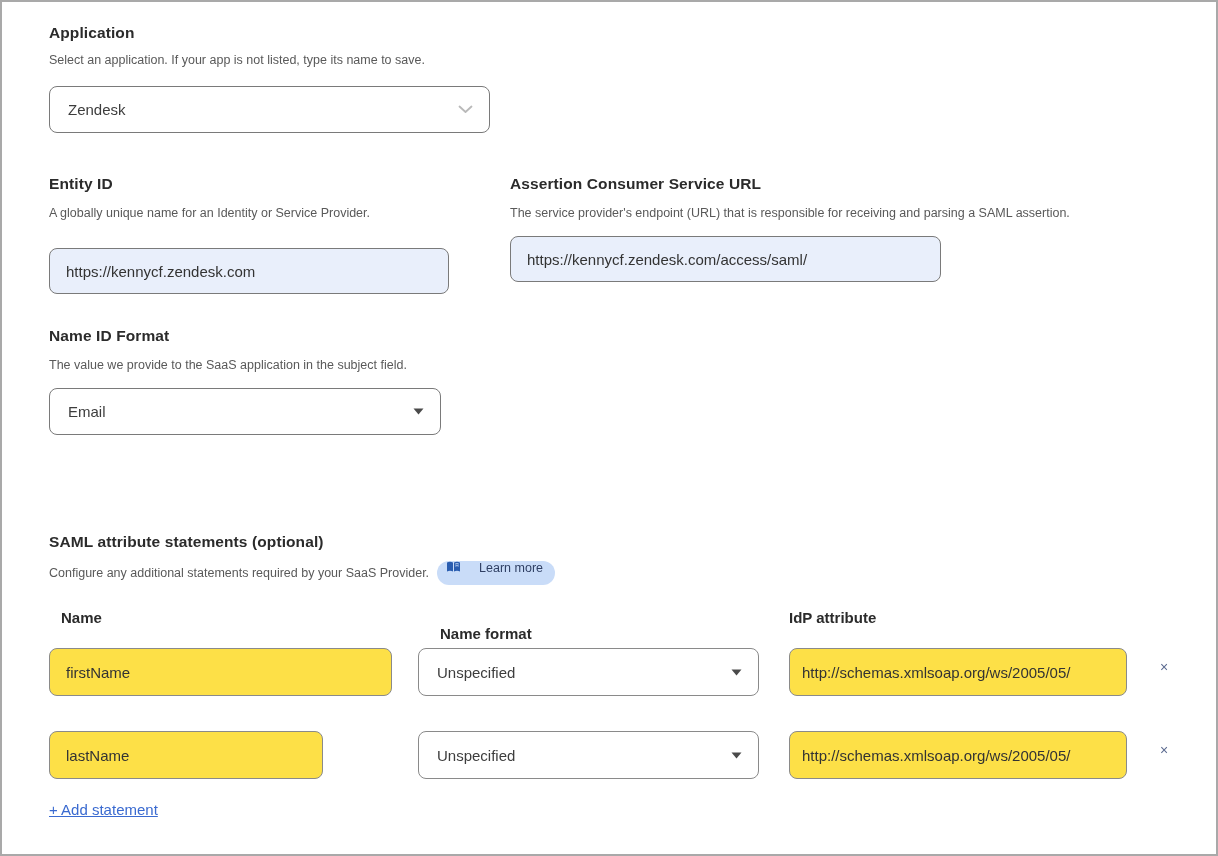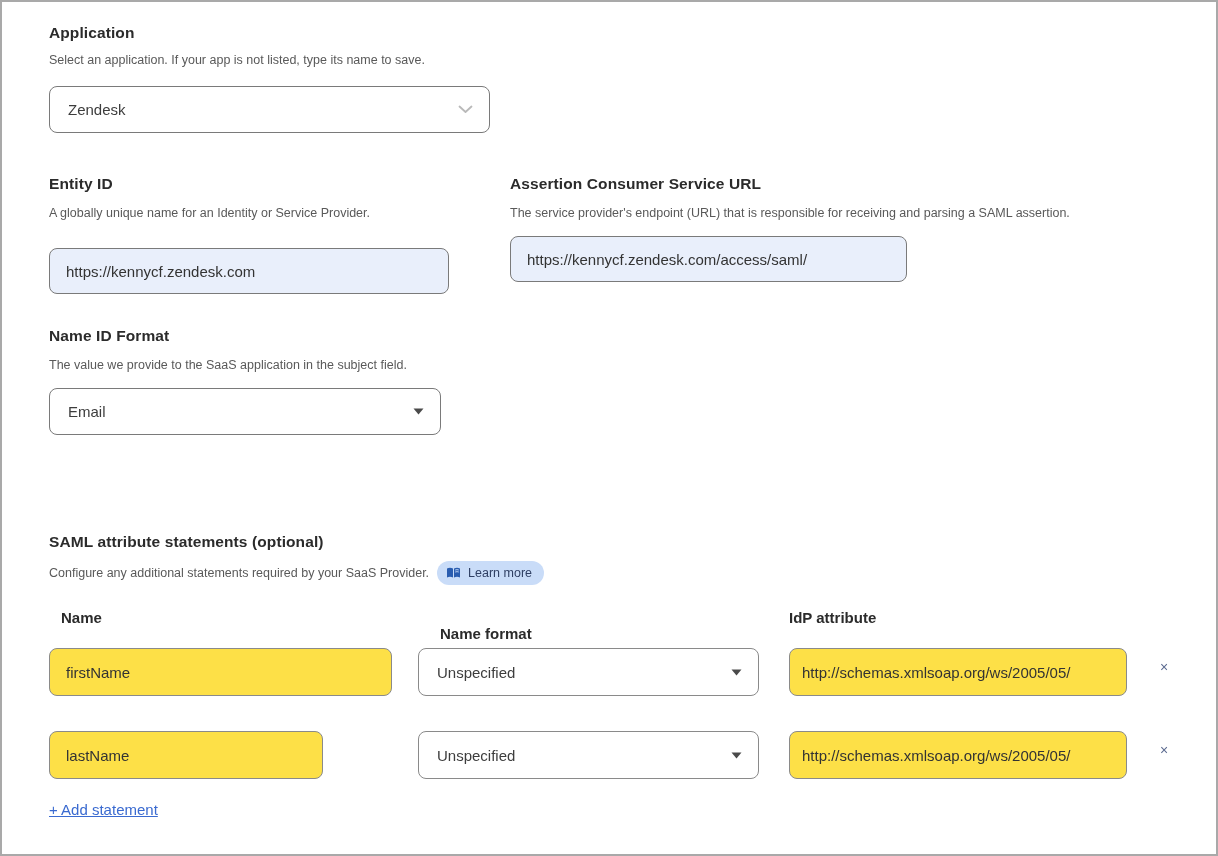--- a/index.html
+++ b/index.html
@@ -53,22 +53,22 @@
     padding: 0 16px;
     outline: none;
     width: 100%;
     height: 100%;
     background: #fde047;
   }
   .text-input.highlight { background: #e9effb; }
   .row-input { border-color: #8a8a8a; }
   .pill {
     display: inline-flex;
-    align-items: center;
-    gap: 7px;
+    align-items: flex-start;
+    gap: 18px;
     height: 24px;
     padding: 0 12px 0 9px;
     background: #c9dcf8;
     border-radius: 12px;
     font-size: 12.5px;
     color: #2f3f63;
     cursor: pointer;
     white-space: nowrap;
   }
   .desc-row {
@@ -110,21 +110,21 @@
   </div>
 
   <div class="abs section-title" style="left:47px; top:173px;">Entity ID</div>
   <div class="abs section-desc" style="left:47px; top:204px;">A globally unique name for an Identity or Service Provider.</div>
   <div class="abs" style="left:47px; top:246px; width:400px; height:46px;">
     <input class="text-input highlight" type="text" value="https://kennycf.zendesk.com" style="">
   </div>
 
   <div class="abs section-title" style="left:508px; top:173px;">Assertion Consumer Service URL</div>
   <div class="abs section-desc" style="left:508px; top:204px; width:680px;">The service provider's endpoint (URL) that is responsible for receiving and parsing a SAML assertion.</div>
-  <div class="abs" style="left:508px; top:234px; width:397px; height:46px;">
+  <div class="abs" style="left:508px; top:234px; width:431px; height:46px;">
     <input class="text-input highlight" type="text" value="https://kennycf.zendesk.com/access/saml/" style="">
   </div>
 
   <div class="abs section-title" style="left:47px; top:325px;">Name ID Format</div>
   <div class="abs section-desc" style="left:47px; top:356px;">The value we provide to the SaaS application in the subject field.</div>
   <div class="abs select-box" style="left:47px; top:386px; width:392px; height:47px;">
     <span>Email</span>
     <span class="caret-wrap">
       <svg width="11" height="7" viewBox="0 0 11 7">
           <path d="M0.5 0.5 L10.5 0.5 L5.5 6.5 Z" fill="#4a4a4a"></path>

